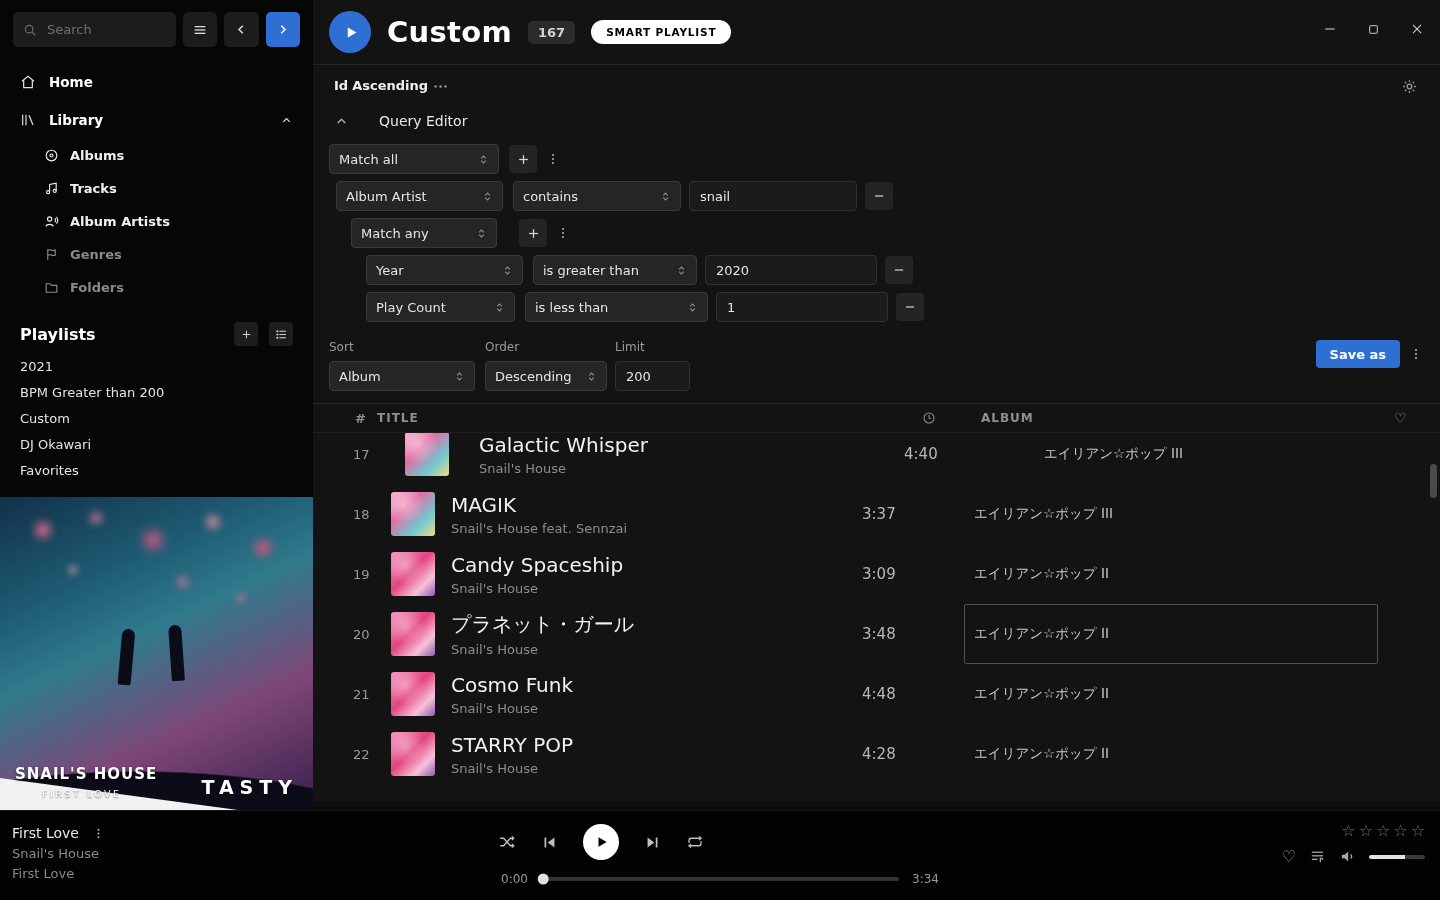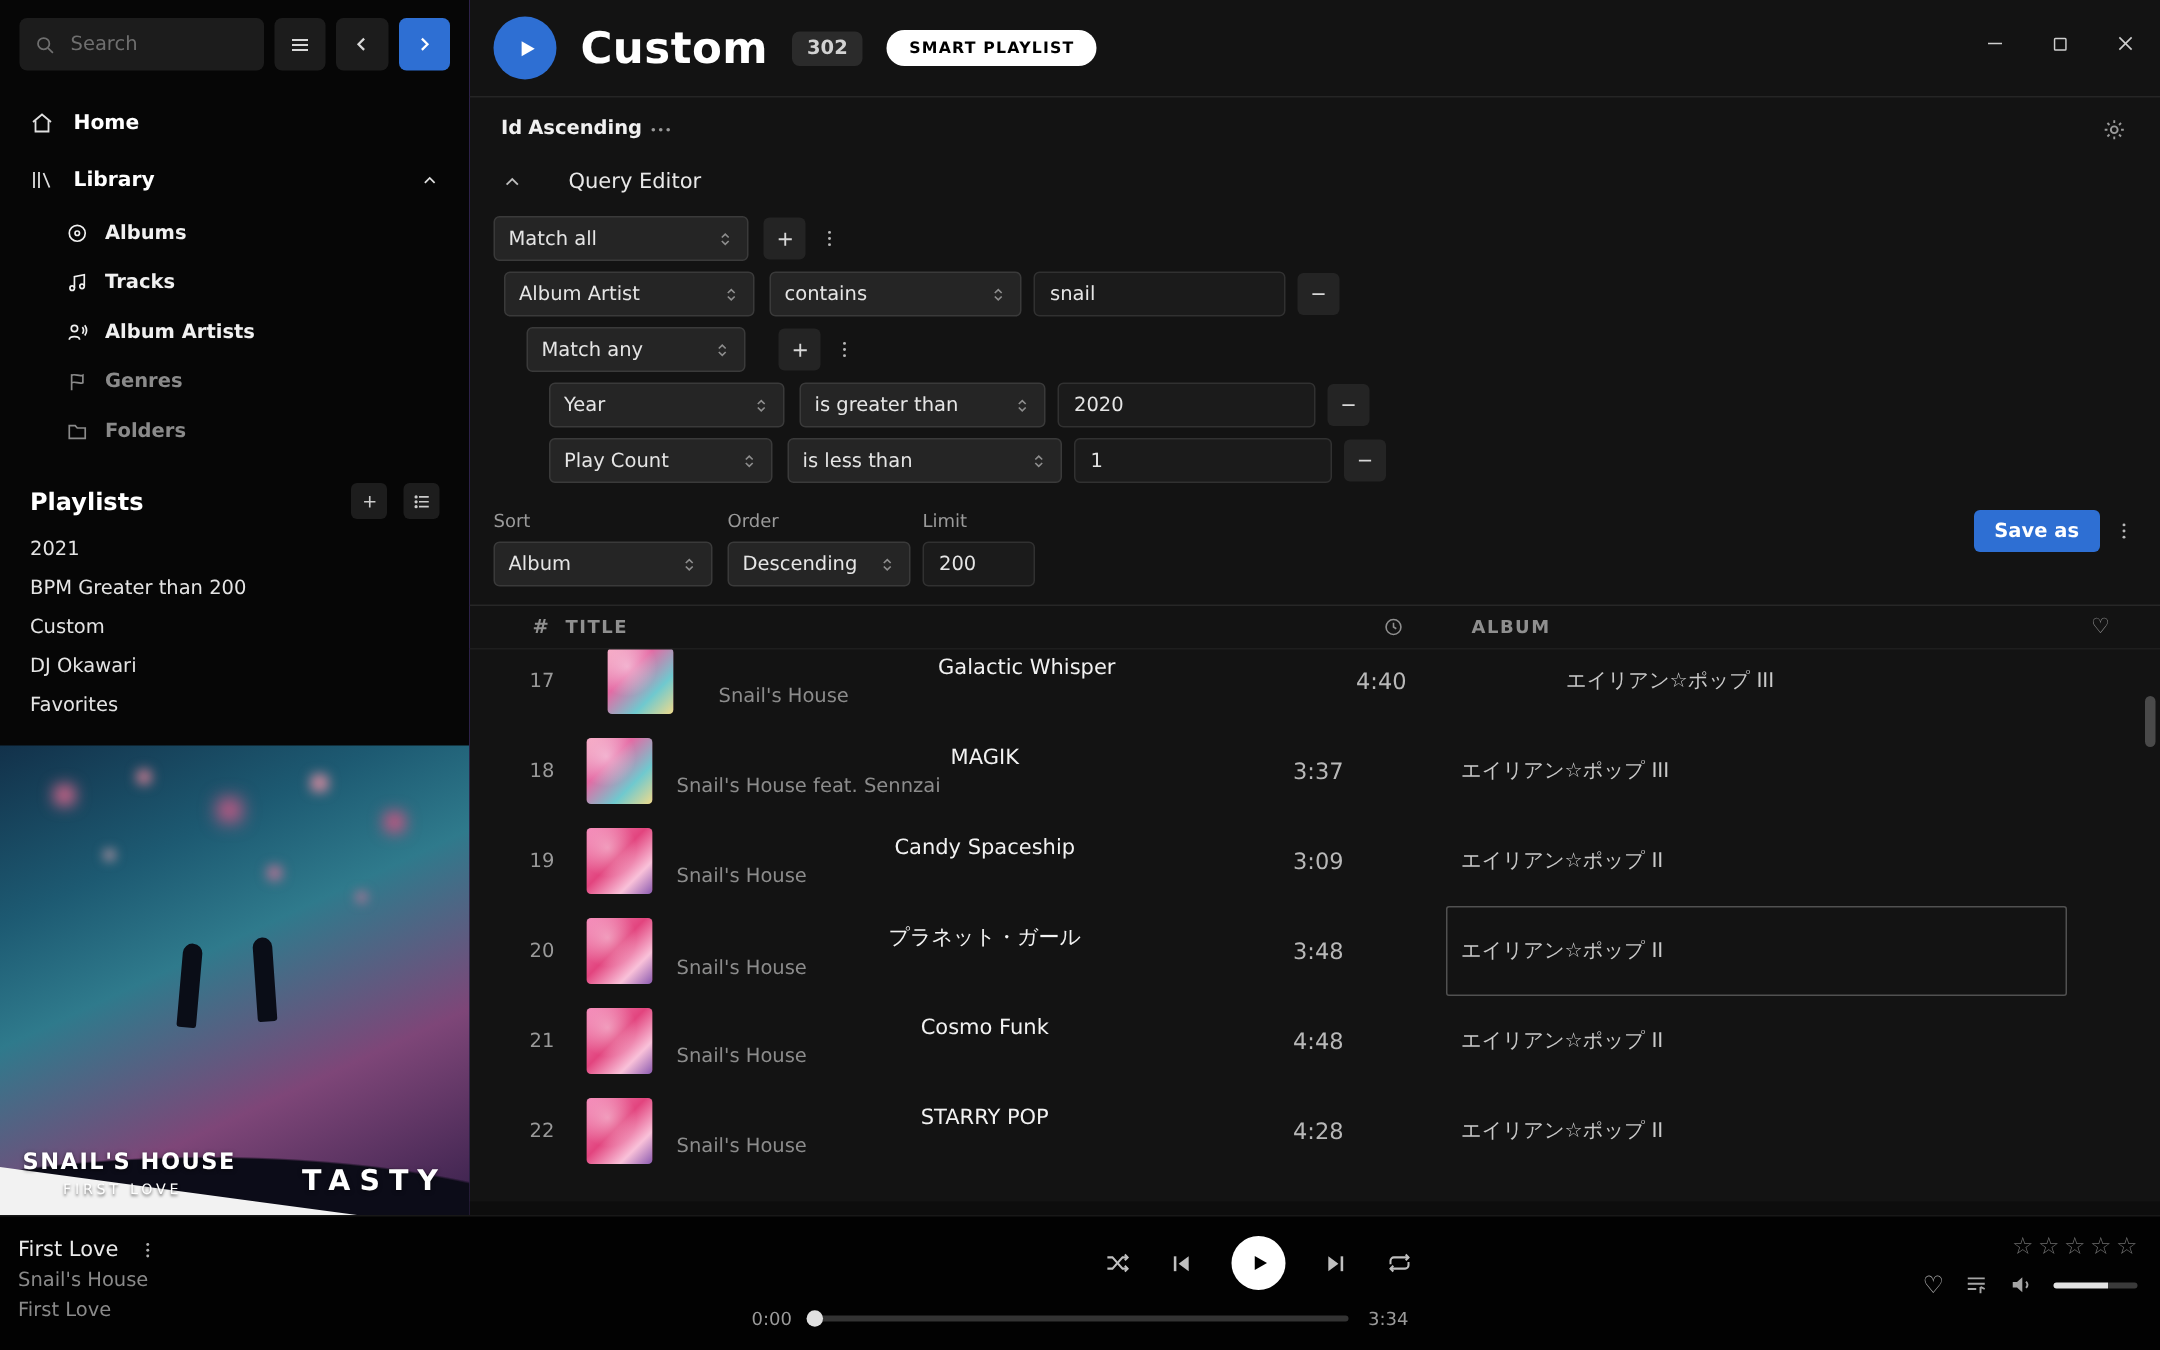--- a/index.html
+++ b/index.html
@@ -92,35 +92,35 @@
 
   .track-wrap { flex:1; min-height:0; overflow:hidden; position:relative; }
   .track-row { height:60px; cursor:pointer; }
   .track-row:first-child { margin-top:-9px;gap:14px; }
   .t-num { padding-left:40px; color:#9a9a9a; font-size:13px; }
   .t-art { width:44px; height:44px; border-radius:3px; margin-left:14px; flex:0 0 auto;
     background-image: radial-gradient(circle at 30% 28%, rgba(255,255,255,.38), transparent 42%); }
   .t-art.art-pop3 { background-color:#e87ab0; background-image: radial-gradient(circle at 30% 28%, rgba(255,255,255,.45), transparent 45%), linear-gradient(135deg,#f7a9c4 0%, #e56aa4 35%, #6fc9cf 70%, #f0da8a 100%); }
   .t-art.art-pop2 { background-color:#e2447e; background-image: radial-gradient(circle at 32% 30%, rgba(255,255,255,.4), transparent 45%), linear-gradient(135deg,#f58cba 0%, #e2447e 45%, #f9c1d9 75%, #8a5ab0 100%); }
   .t-main { padding-left:14px; min-width:0; }
-  .t-title { color:#f2f2f2; font-size:14px; margin-bottom:4px; white-space:nowrap; overflow:hidden;text-align:center; }
+  .t-title { color:#f2f2f2; font-size:20px; margin-bottom:4px; white-space:nowrap; overflow:hidden; }
   .t-artist { color:#8c8c8c; font-size:13px; white-space:nowrap; overflow:hidden; }
   .t-dur { color:#b8b8b8; font-size:15px; text-align:left; }
   .t-album-cell { grid-column:6; align-self:stretch; display:flex; align-items:center; margin-left:-9px; padding-left:9px; margin-right:16px; color:#c9c9c9; font-size:13.5px; border:1px solid transparent; }
   .t-album-cell.cell-focused { border:1px solid #515151; border-radius:2px; }
   .scroll-thumb { position:absolute; right:3px; top:31px; width:7px; height:34px; background:#4a4a4a; border-radius:4px; cursor:pointer; }
   .h-scrollbar { position:absolute; left:0; right:0; bottom:0; height:9px; background:#0d0d0d; }
 
   
   .playerbar { grid-column:1 / 3; grid-row:2; background:#020202; border-top:1px solid #181818; position:relative; }
   .p-left { position:absolute; left:12px; top:14px; }
   .p-track-row { display:flex; align-items:center; gap:12px; }
   .p-track-title { color:#eaeaea; font-size:14px; }
   .p-sub { color:#8a8a8a; font-size:13px; margin-top:5px; }
-  .p-center { position:absolute; left:50%; transform:translateX(-50%); top:13px; width:444px; display:flex; flex-direction:column; align-items:flex-end; gap:12px; }
+  .p-center { position:absolute; left:50%; transform:translateX(-50%); top:13px; width:444px; display:flex; flex-direction:column; align-items:flex-start; gap:12px; }
   .p-controls { display:flex; align-items:center; gap:25px; color:#c0c0c0; }
   .p-ctl { cursor:pointer; display:flex; align-items:center; justify-content:center; }
   .p-play { width:36px; height:36px; border-radius:50%; background:#fff; color:#000; display:flex; align-items:center; justify-content:center; cursor:pointer; }
   .p-progress { display:flex; align-items:center; gap:13px; width:444px; }
   .p-time { color:#9a9a9a; font-size:12px; width:30px; }
   .p-time.right { text-align:right; }
   .p-bar { flex:1; height:4px; background:#333; border-radius:2px; position:relative; cursor:pointer; }
   .p-thumb { position:absolute; left:0; top:50%; transform:translate(-30%,-50%); width:11px; height:11px; border-radius:50%; background:#e0e0e0; }
   .p-right { position:absolute; right:15px; top:12px; display:flex; flex-direction:column; align-items:flex-end; gap:9px; }
   .stars { display:flex; gap:3px; color:#6e6e6e; font-size:16px; line-height:1; }
@@ -311,21 +311,21 @@
 
     <div class="mc-header">
       <div class="play-circle">
         <span>
           <svg width="15" height="15" viewBox="0 0 24 24" fill="#fff" style="margin-left:3px">
               <polygon points="6 4 20 12 6 20"></polygon>
             </svg>
         </span>
       </div>
       <div class="mc-title">Custom</div>
-      <div class="count-badge">302</div>
+      <div class="count-badge">167</div>
       <div class="smart-badge">SMART PLAYLIST</div>
     </div>
 
     <div class="mc-toolbar">
       <span class="tb-text">Id</span>
       <span class="tb-text">Ascending</span>
       <span class="tb-icn">
         <svg width="17" height="17" viewBox="0 0 24 24" fill="currentColor">
             <circle cx="5" cy="12" r="1.7"></circle>
             <circle cx="12" cy="12" r="1.7"></circle>

